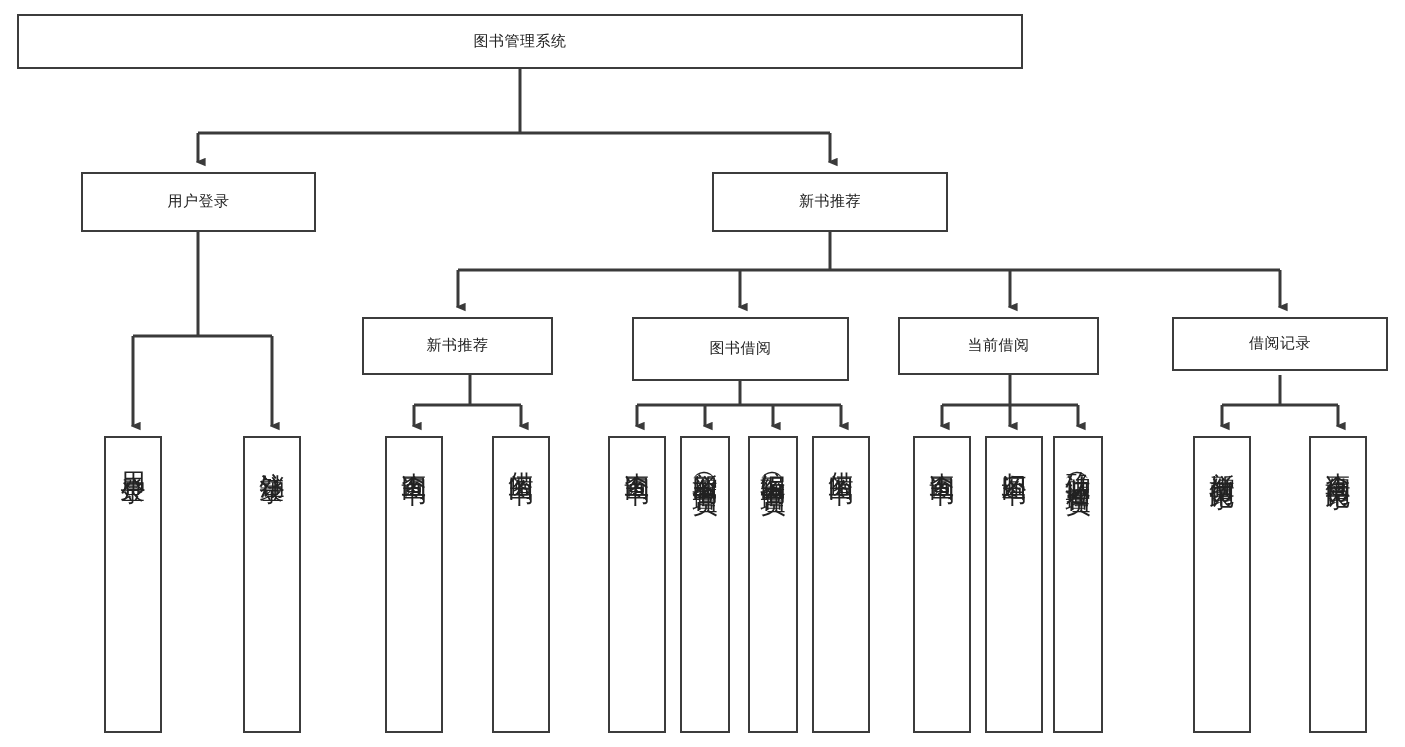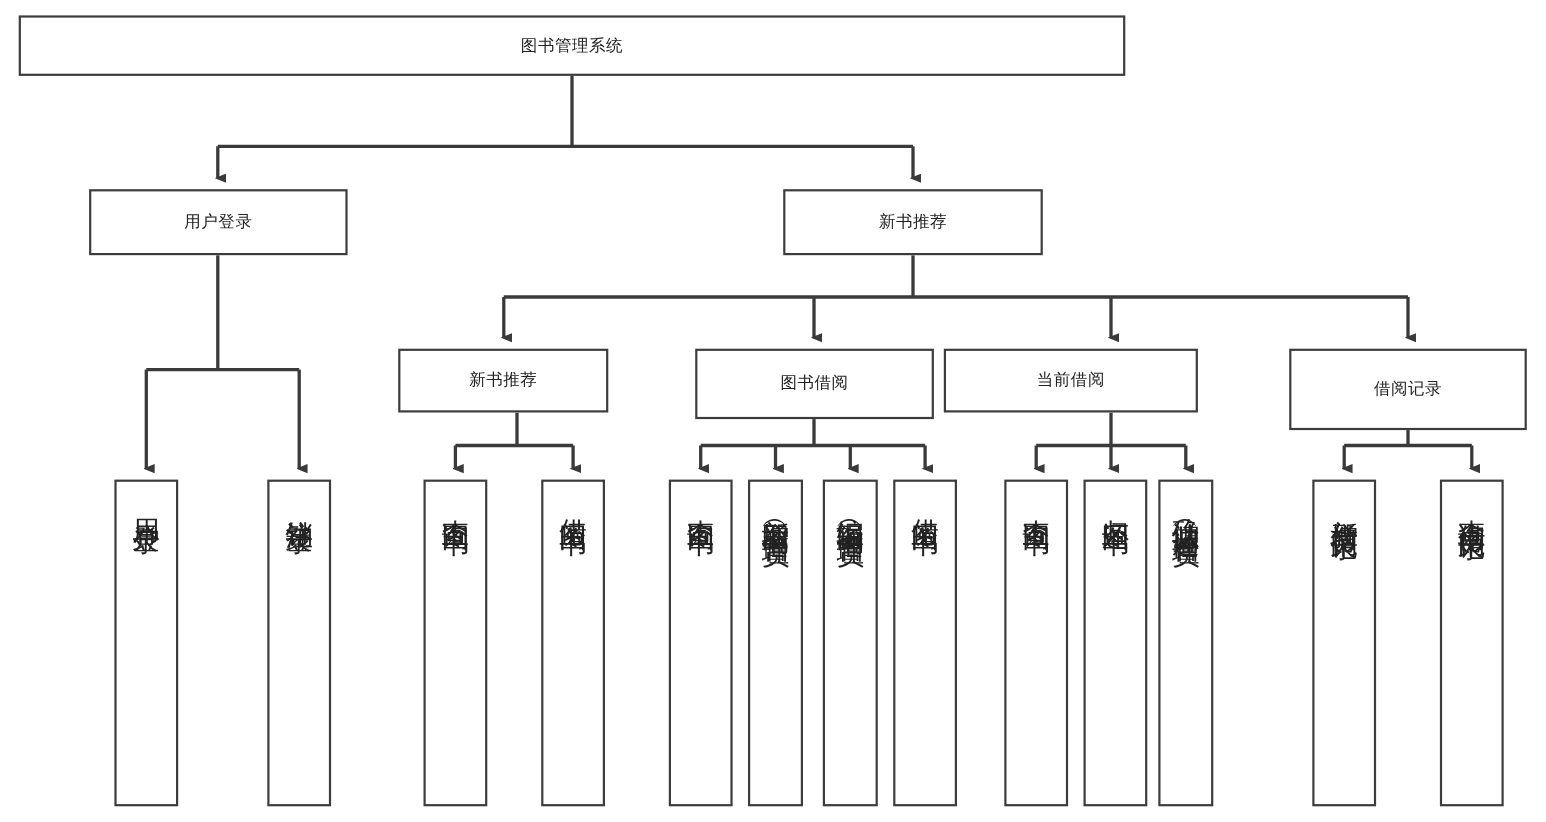--- a/index.html
+++ b/index.html
@@ -77,31 +77,31 @@
   }
 
   #node-book-borrow {
     left: 632px;
     top: 317px;
     width: 217px;
     height: 64px;
   }
 
   #node-current-borrow {
-    left: 858px;
-    top: 317px;
-    width: 231px;
+    left: 898px;
+    top: 317px;
+    width: 201px;
     height: 58px;
   }
 
   #node-borrow-record {
     left: 1172px;
     top: 317px;
     width: 216px;
-    height: 74px;
+    height: 54px;
     align-items: center;
   }
 
   
   .node.vertical {
     top: 436px;
     height: 297px;
     align-items: flex-start;
     padding-top: 14px;
   }

